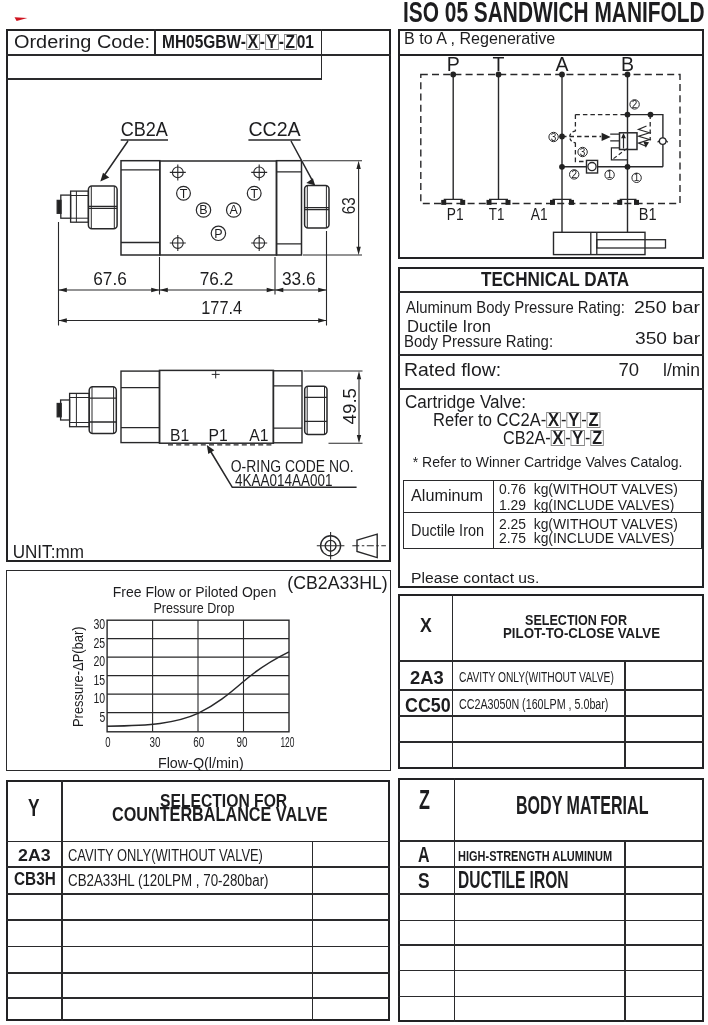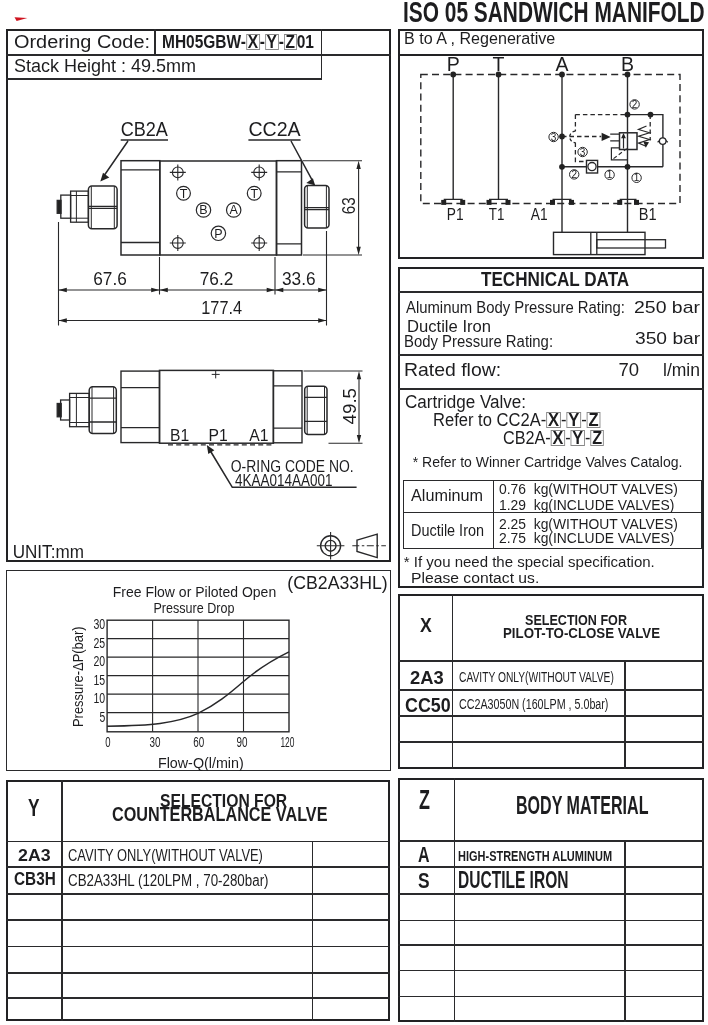--- a/index.html
+++ b/index.html
@@ -21,21 +21,20 @@
 
 <div class="t b" style="left:403px;top:-3.4px;font-size:30px;transform:scaleX(0.696);">ISO 05 SANDWICH MANIFOLD</div>
 
 <div class="bx" style="left:6px;top:29px;width:385px;height:532.5px;"></div>
 <div class="ln" style="left:6px;top:54px;width:385px;height:1.6px;"></div>
 <div class="ln" style="left:6px;top:78.3px;width:316px;height:1.5px;"></div>
 <div class="ln" style="left:154px;top:29px;width:1.5px;height:26.6px;"></div>
 <div class="ln" style="left:320.5px;top:29px;width:1.5px;height:50.8px;"></div>
 <div class="t" style="left:14px;top:32.8px;font-size:18px;transform:scaleX(1.105);">Ordering Code:</div>
 <div class="t b" style="left:162px;top:32.6px;font-size:18px;transform:scaleX(0.86);">MH05GBW-<span class="xyz">X</span>-<span class="xyz">Y</span>-<span class="xyz">Z</span>01</div>
-<div class="t" style="left:14px;top:57.1px;font-size:18px;">Stack Height : 49.5mm</div>
 
 <svg id="draw" style="left:6px;top:80px;" width="385" height="481" viewBox="6 80 385 481">
 <g stroke="#28282a" fill="none" stroke-width="1.3">
 
 <rect x="159.8" y="161" width="116.7" height="94" stroke-width="1.5"></rect>
 <rect x="121" y="160.7" width="38.8" height="94.3" stroke-width="1.5"></rect>
 <path d="M121 169.8 H159.8 M121 242.5 H159.8"></path>
 <rect x="276.5" y="160.7" width="25" height="94.3" stroke-width="1.5"></rect>
 <path d="M276.5 171.8 H301.5 M276.5 243.8 H301.5"></path>
 
@@ -312,21 +311,20 @@
 <div class="t" style="left:412.7px;top:455px;font-size:14px;">* Refer to Winner Cartridge Valves Catalog.</div>
 <div class="bx1" style="left:403px;top:480px;width:298.5px;height:69px;"></div>
 <div class="ln" style="left:403px;top:511.8px;width:298.5px;height:1.5px;"></div>
 <div class="ln" style="left:492.5px;top:480px;width:1.5px;height:69px;"></div>
 <div class="t" style="left:410.5px;top:487.7px;font-size:16px;transform:scaleX(1.013);">Aluminum</div>
 <div class="t" style="left:499px;top:482px;font-size:14.5px;transform:scaleX(0.957);">0.76  kg(WITHOUT VALVES)</div>
 <div class="t" style="left:499px;top:497.9px;font-size:14.5px;transform:scaleX(0.957);">1.29  kg(INCLUDE VALVES)</div>
 <div class="t" style="left:410.5px;top:523.2px;font-size:16px;transform:scaleX(0.902);">Ductile Iron</div>
 <div class="t" style="left:499px;top:516.5px;font-size:14.5px;transform:scaleX(0.957);">2.25  kg(WITHOUT VALVES)</div>
 <div class="t" style="left:499px;top:530.7px;font-size:14.5px;transform:scaleX(0.957);">2.75  kg(INCLUDE VALVES)</div>
-<div class="t" style="left:403.8px;top:554px;font-size:15px;">* If you need the special specification.</div>
 <div class="t" style="left:410.5px;top:569.6px;font-size:15.5px;transform:scaleX(1.013);">Please contact us.</div>
 
 <div class="bx" style="left:397.5px;top:593.5px;width:306.5px;height:175.5px;"></div>
 <div class="ln" style="left:397.5px;top:660.3px;width:306.5px;height:1.7px;"></div>
 <div class="ln" style="left:397.5px;top:689px;width:306.5px;height:1.5px;"></div>
 <div class="ln" style="left:397.5px;top:715px;width:306.5px;height:1.5px;"></div>
 <div class="ln" style="left:397.5px;top:741px;width:306.5px;height:1.5px;"></div>
 <div class="ln" style="left:451.8px;top:593.5px;width:1.6px;height:175.5px;"></div>
 <div class="ln" style="left:624.3px;top:661px;width:1.5px;height:108px;"></div>
 <div class="t b" style="left:419.9px;top:613.6px;font-size:21px;transform:scaleX(0.838);">X</div>

